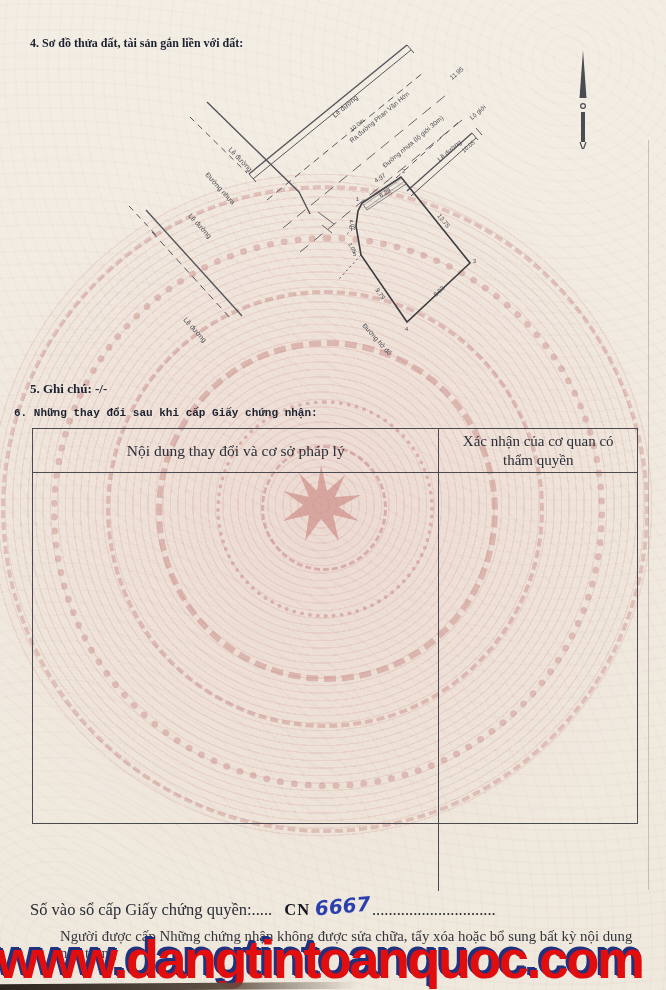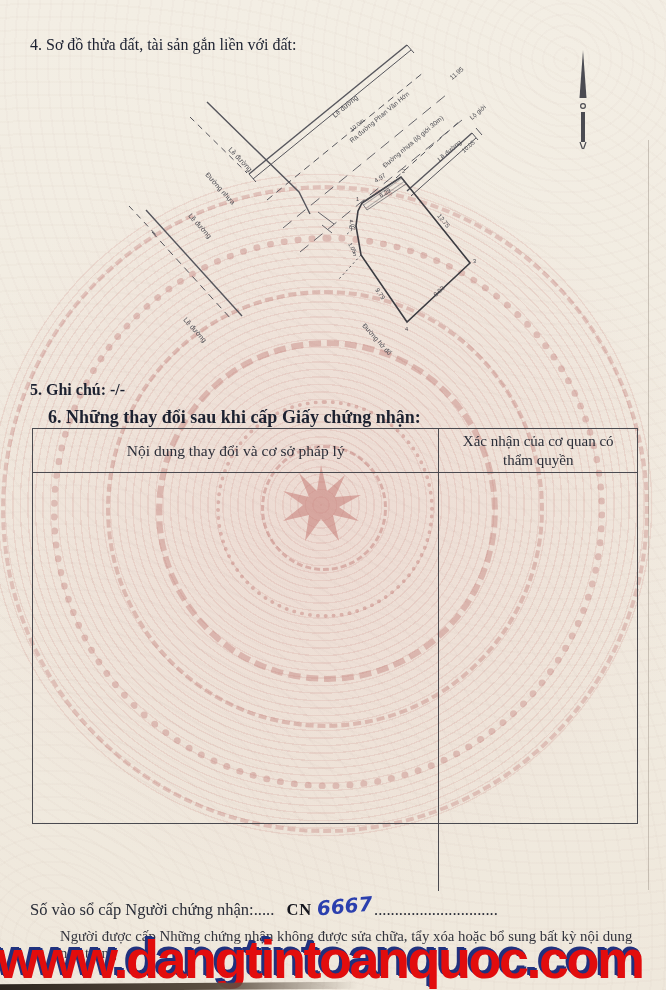--- a/index.html
+++ b/index.html
@@ -20,23 +20,23 @@
     background:repeating-radial-gradient(circle at 50% 50%, rgba(198,124,118,0.34) 0 1.3px, rgba(198,124,118,0.04) 1.3px 7.5px);}
   .ring{position:absolute;border-radius:50%;pointer-events:none;}
   .r1{left:261px;top:445px;width:120px;height:120px;border:3px dashed rgba(186,108,103,0.40);}
   .r2{left:216px;top:400px;width:210px;height:210px;border:4px dotted rgba(186,108,103,0.38);}
   .r3{left:156px;top:340px;width:330px;height:330px;border:6px dashed rgba(186,108,103,0.36);}
   .r4{left:106px;top:290px;width:430px;height:430px;border:4px dashed rgba(186,108,103,0.34);}
   .r5{left:51px;top:235px;width:540px;height:540px;border:7px dotted rgba(186,108,103,0.33);}
   .r6{left:1px;top:185px;width:640px;height:640px;border:4px dashed rgba(186,108,103,0.30);}
   .star{position:absolute;left:279px;top:463px;width:84px;height:84px;opacity:.55;}
 
-  .h4{position:absolute;left:30px;top:36px;font-size:16px;font-weight:normal;color:#1c2130;}
-  .h5{position:absolute;left:30px;top:381px;font-size:16px;font-weight:bold;color:#1c2130;text-align:center;}
-  .h6{position:absolute;left:48px;top:407px;font-size:18px;font-weight:bold;color:#1c2130;}
+  .h4{position:absolute;left:30px;top:36px;font-size:12px;font-weight:bold;color:#1c2130;}
+  .h5{position:absolute;left:30px;top:381px;font-size:13px;font-weight:bold;color:#1c2130;text-align:center;}
+  .h6{position:absolute;left:14px;top:407px;font-size:11px;font-weight:bold;color:#1c2130;font-family:Liberation Mono, monospace;}
 
   .diagram{position:absolute;left:0;top:0;width:666px;height:380px;}
   .diagram text{font-family:"Liberation Sans",sans-serif;fill:#4b4b52;}
 
   .gcn-table{position:absolute;left:32px;top:428px;width:606px;height:396px;
     border:1.5px solid #4a4a50; box-sizing:border-box; background:transparent;}
   .gcn-row{display:flex;width:100%;}
   .gcn-head{height:44px;border-bottom:1.4px solid #4a4a50;box-sizing:border-box;}
   .gcn-body{height:418px;}
   .cell{box-sizing:border-box;display:flex;align-items:center;justify-content:center;text-align:center;}
@@ -158,21 +158,21 @@
       <div class="cell c2">Xác nhận của cơ quan có thẩm quyền</div>
     </div>
     <div class="gcn-row gcn-body">
       <div class="cell c1"></div>
       <div class="cell c2"></div>
     </div>
   </div>
   <div class="edge-line"></div>
 
   <div class="sovaoso">
-    <span>Số vào sổ cấp Người chứng nhận:</span><span>.....</span>
+    <span>Số vào sổ cấp Giấy chứng quyền:</span><span>.....</span>
     <span class="cn">CN</span>
     <span class="hand">6667</span><span>..............................</span>
   </div>
   <div class="note1">Người được cấp Những chứng nhận không được sửa chữa, tẩy xóa hoặc bổ sung bất kỳ nội dung nào trong</div>
 
   <div class="watermark" style="color:#e20d0d;">www.dangtintoanquoc.com</div>
 
   <div class="dark-strip"></div>
 </div>
 

